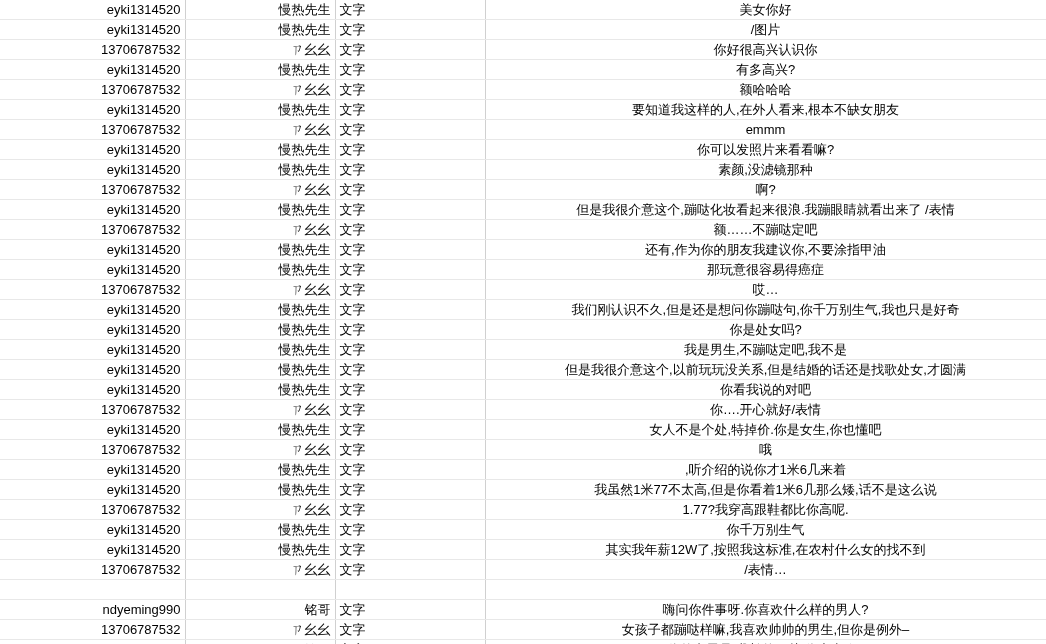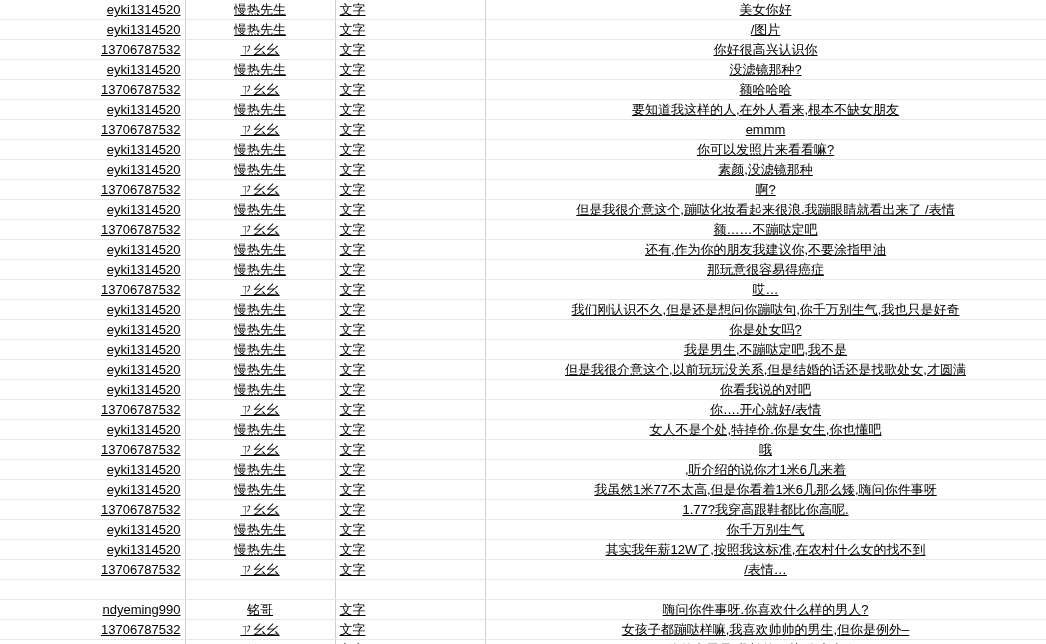--- a/index.html
+++ b/index.html
@@ -12,21 +12,20 @@
     height: 644px;
     overflow: hidden;
     font-family: "Liberation Sans", sans-serif;
     font-size: 13px;
     color: #000000;
   }
   .sheet {
     width: 850px;
     height: 644px;
     position: relative;
-    text-decoration: underline;
   }
   table.grid {
     border-collapse: collapse;
     table-layout: fixed;
     width: 1046px;
   }
   table.grid col.c-id    { width: 185px; }
   table.grid col.c-name  { width: 150px; }
   table.grid col.c-type  { width: 150px; }
   table.grid col.c-msg   { width: 561px; }
@@ -36,21 +35,21 @@
     line-height: 19px;
     padding: 0 4px;
     border-right: 1px solid #d0d0d0;
     border-bottom: 1px solid #e8e8e8;
     overflow: hidden;
     white-space: nowrap;
     font-size: 13px;
     vertical-align: middle;
   }
   td.cell-id   { text-align: right; padding-right: 10px; }
-  td.cell-name { text-align: center; }
+  td.cell-name { text-align: right; }
   td.cell-type { }
   td.cell-msg  { text-align: center; padding-right: 8px; border-right: none; }
   tr.blank td {
     border-bottom: 1px solid #e8e8e8;
   }
   tr.blank td.cell-msg { }
 </style>
 </head>
 <body>
 
@@ -78,21 +77,21 @@
       <tr>
         <td class="cell-id">13706787532</td>
         <td class="cell-name">ㄗ幺幺</td>
         <td class="cell-type">文字</td>
         <td class="cell-msg">你好很高兴认识你</td>
       </tr>
       <tr>
         <td class="cell-id">eyki1314520</td>
         <td class="cell-name">慢热先生</td>
         <td class="cell-type">文字</td>
-        <td class="cell-msg">没滤镜那种?</td>
+        <td class="cell-msg">有多高兴?</td>
       </tr>
       <tr>
         <td class="cell-id">13706787532</td>
         <td class="cell-name">ㄗ幺幺</td>
         <td class="cell-type">文字</td>
         <td class="cell-msg">额哈哈哈</td>
       </tr>
       <tr>
         <td class="cell-id">eyki1314520</td>
         <td class="cell-name">慢热先生</td>
@@ -204,21 +203,21 @@
       <tr>
         <td class="cell-id">eyki1314520</td>
         <td class="cell-name">慢热先生</td>
         <td class="cell-type">文字</td>
         <td class="cell-msg">,听介绍的说你才1米6几来着</td>
       </tr>
       <tr>
         <td class="cell-id">eyki1314520</td>
         <td class="cell-name">慢热先生</td>
         <td class="cell-type">文字</td>
-        <td class="cell-msg">我虽然1米77不太高,但是你看着1米6几那么矮,嗨问你件事呀</td>
+        <td class="cell-msg">我虽然1米77不太高,但是你看着1米6几那么矮,话不是这么说</td>
       </tr>
       <tr>
         <td class="cell-id">13706787532</td>
         <td class="cell-name">ㄗ幺幺</td>
         <td class="cell-type">文字</td>
         <td class="cell-msg">1.77?我穿高跟鞋都比你高呢.</td>
       </tr>
       <tr>
         <td class="cell-id">eyki1314520</td>
         <td class="cell-name">慢热先生</td>

